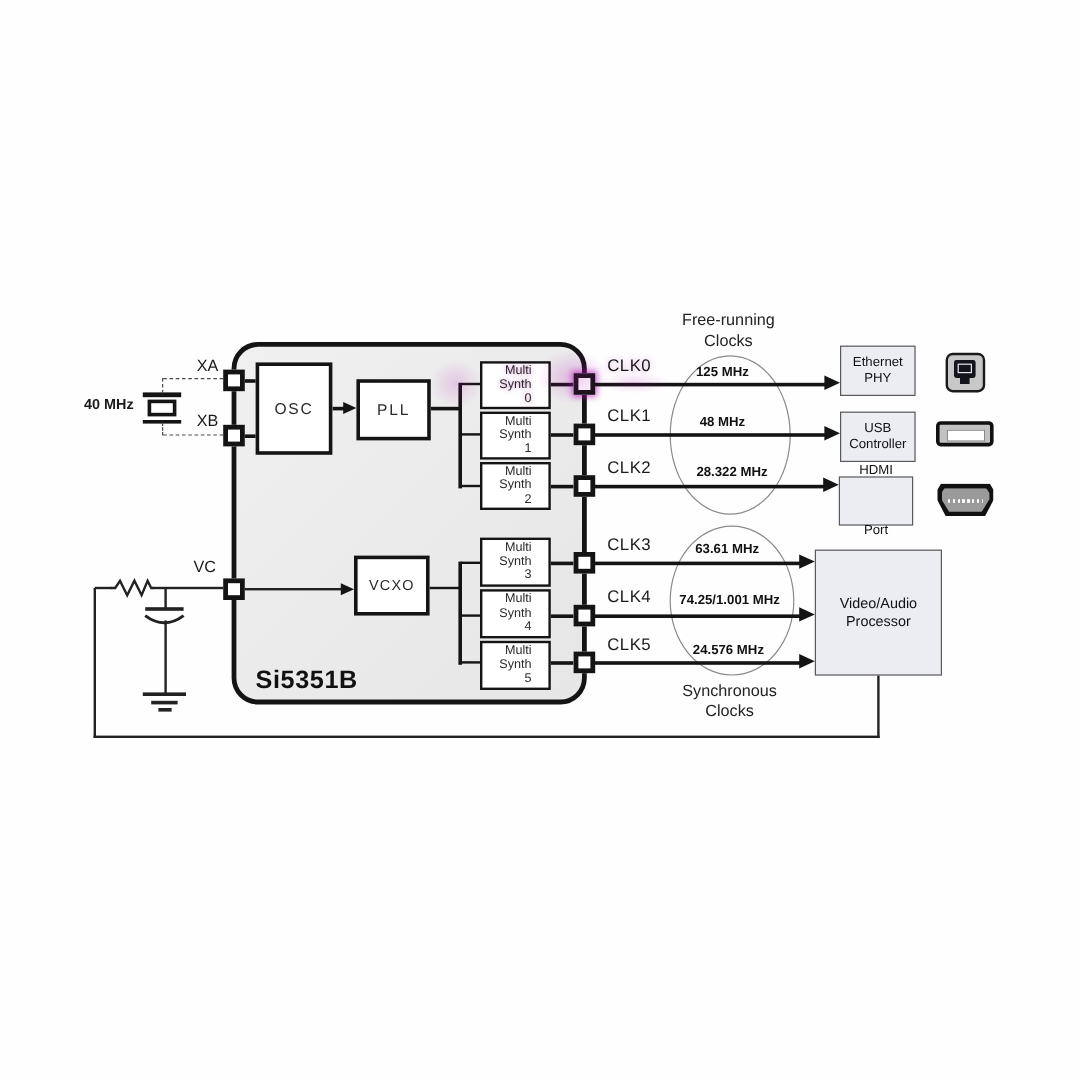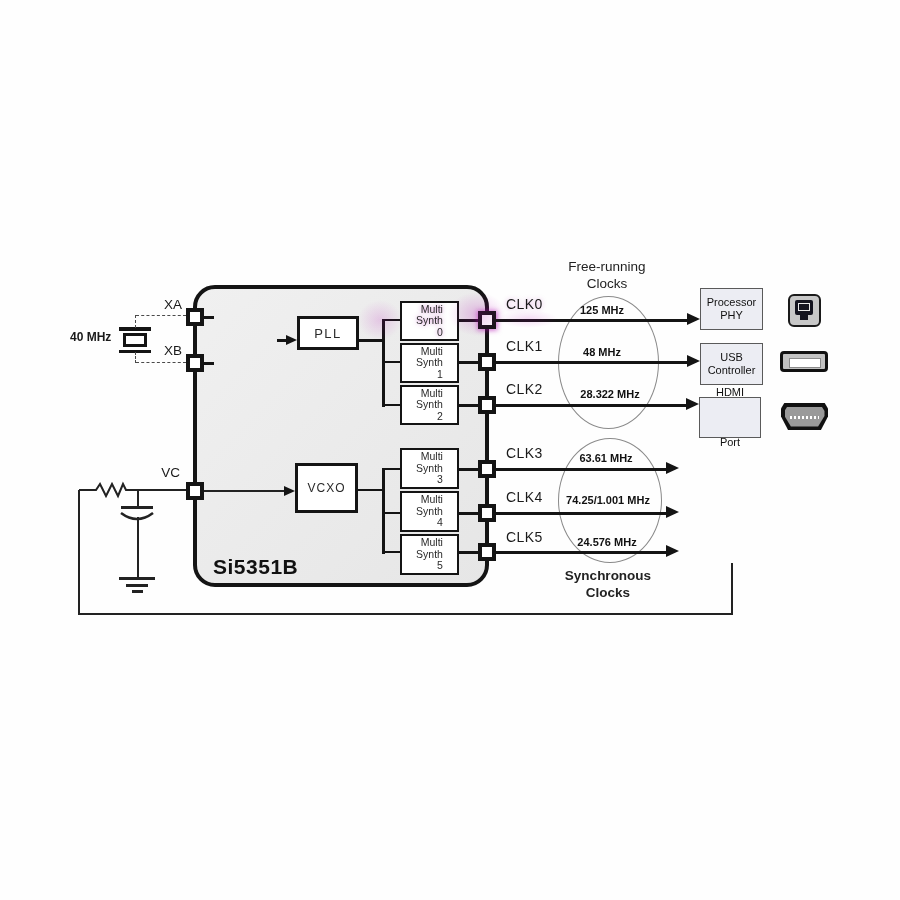--- a/index.html
+++ b/index.html
@@ -78,21 +78,24 @@
   <div class="arr arr-sm" style="left:284px;top:485.5px;"></div>
   <div class="wire" style="left:356px;top:488.5px;width:28px;height:2.5px;"></div>
   <div class="wire" style="left:382px;top:467.5px;width:2.5px;height:86px;"></div>
   <div class="wire" style="left:384px;top:467.5px;width:17px;height:2.5px;"></div>
   <div class="wire" style="left:384px;top:511.5px;width:17px;height:2.5px;"></div>
   <div class="wire" style="left:384px;top:550.5px;width:17px;height:2.5px;"></div>
   <div class="wire" style="left:457px;top:467.5px;width:21px;height:3px;"></div>
   <div class="wire" style="left:457px;top:511.5px;width:21px;height:3px;"></div>
   <div class="wire" style="left:457px;top:550.5px;width:21px;height:3px;"></div>
 
-  <div class="abs blk" style="left:297px;top:316px;width:62px;height:34px;font-size:13px;letter-spacing:1.5px;">
+  <div class="abs blk" style="left:213px;top:302px;width:64px;height:77px;font-size:13px;letter-spacing:1.5px;">
+      <span>OSC</span>
+    </div>
+  <div class="abs blk" style="left:297px;top:316px;width:62px;height:51px;font-size:13px;letter-spacing:1.5px;">
       <span>PLL</span>
     </div>
   <div class="abs blk" style="left:295px;top:463px;width:63px;height:50px;font-size:12px;letter-spacing:1px;">
       <span>VCXO</span>
     </div>
 
   <div class="abs blk ms" style="left:400px;top:301px;width:59px;height:40px;">
     <div class="art-text">
       <span>Multi</span><br><span>Synth</span><br><span>0</span>
     </div>
@@ -155,34 +158,38 @@
 
   <div class="lbl freq" style="left:547px;top:304px;width:110px;">125 MHz</div>
   <div class="lbl freq" style="left:547px;top:346px;width:110px;">48 MHz</div>
   <div class="lbl freq" style="left:555px;top:388px;width:110px;">28.322 MHz</div>
   <div class="lbl freq" style="left:551px;top:452px;width:110px;">63.61 MHz</div>
   <div class="lbl freq" style="left:553px;top:494px;width:110px;">74.25/1.001 MHz</div>
   <div class="lbl freq" style="left:552px;top:536px;width:110px;">24.576 MHz</div>
 
   <div class="lbl grp" style="left:557px;top:258px;width:100px;">
     <span>Free-running</span><br><span>Clocks</span></div>
-  <div class="lbl grp" style="left:558px;top:567px;width:100px;font-weight:bold;">
+  <div class="lbl grp" style="left:558px;top:567px;width:100px;">
     <span>Synchronous</span><br><span>Clocks</span></div>
 
   <div class="abs periph" style="left:700px;top:288px;width:63px;height:42px;">
-    <span>Processor</span>
+    <span>Ethernet</span>
       <span>PHY</span>
     </div>
   <div class="abs periph" style="left:700px;top:343px;width:63px;height:42px;">
     <span>USB</span>
       <span>Controller</span>
     </div>
   <div class="abs periph" style="left:699px;top:397px;width:62px;height:41px;gap:36px;">
     <span>HDMI</span>
       <span>Port</span>
+    </div>
+  <div class="abs periph" style="left:679px;top:458px;width:106px;height:105px;font-size:12px;line-height:15px;">
+    <span>Video/Audio</span>
+      <span>Processor</span>
     </div>
 
   <div class="abs" style="left:788px;top:294px;width:33px;height:33px;box-sizing:border-box;border:2.5px solid #1a1a1a;border-radius:6px;background:#c8c8c8;">
     <div style="position:absolute;left:5px;top:4px;width:18px;height:15px;background:#14141f;border-radius:2px;">
       <div style="position:absolute;left:3px;top:3px;width:10px;height:6px;border:1.5px solid #e8e8e8;"></div>
     </div>
     <div style="position:absolute;left:10px;top:19px;width:8px;height:5px;background:#14141f;"></div>
   </div>
   <div class="abs" style="left:780px;top:351px;width:48px;height:21px;box-sizing:border-box;border:3px solid #111;border-radius:4px;background:#c2c2c2;">
     <div style="position:absolute;left:6px;top:3.5px;width:30px;height:8px;background:#fff;border:1px solid #8a8a8a;"></div>

